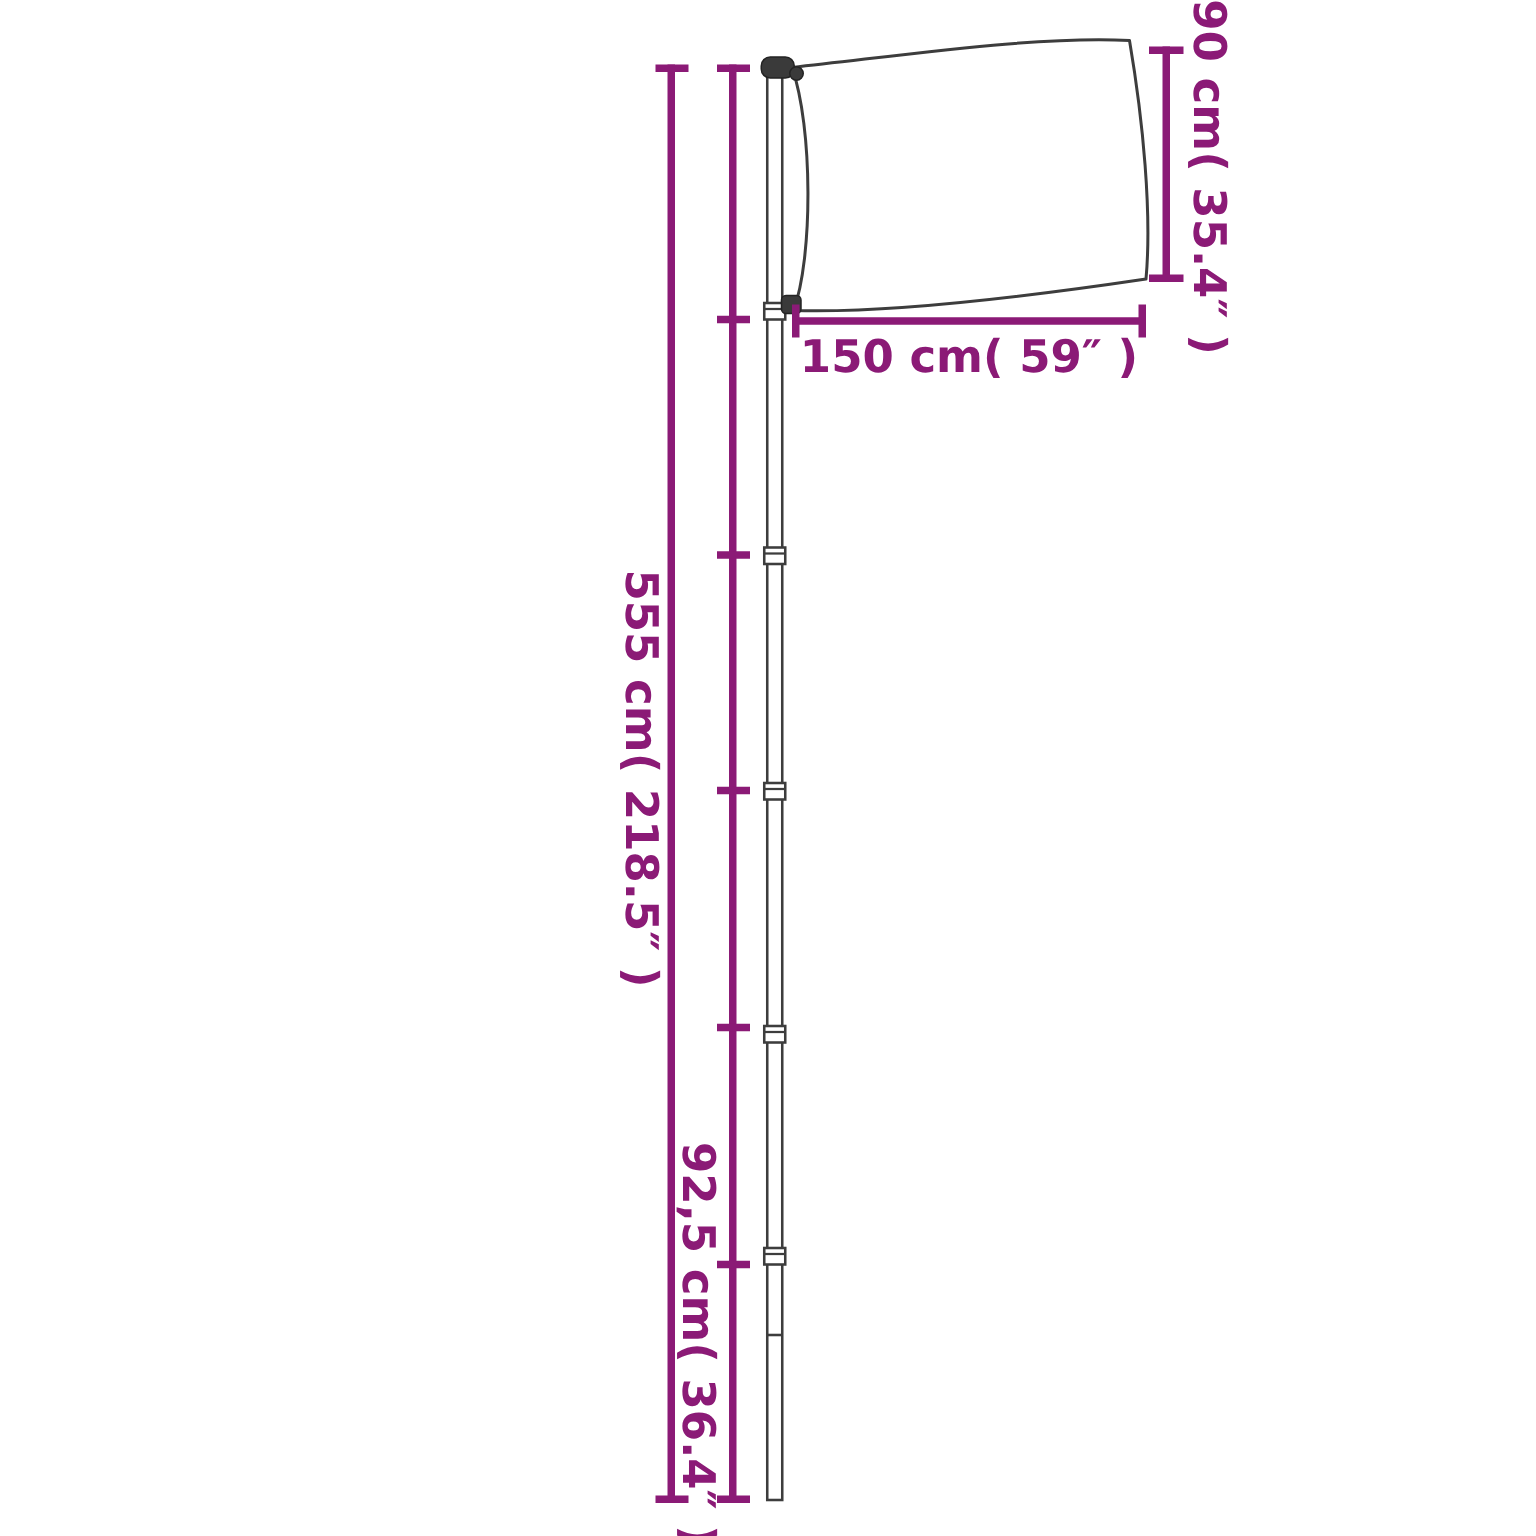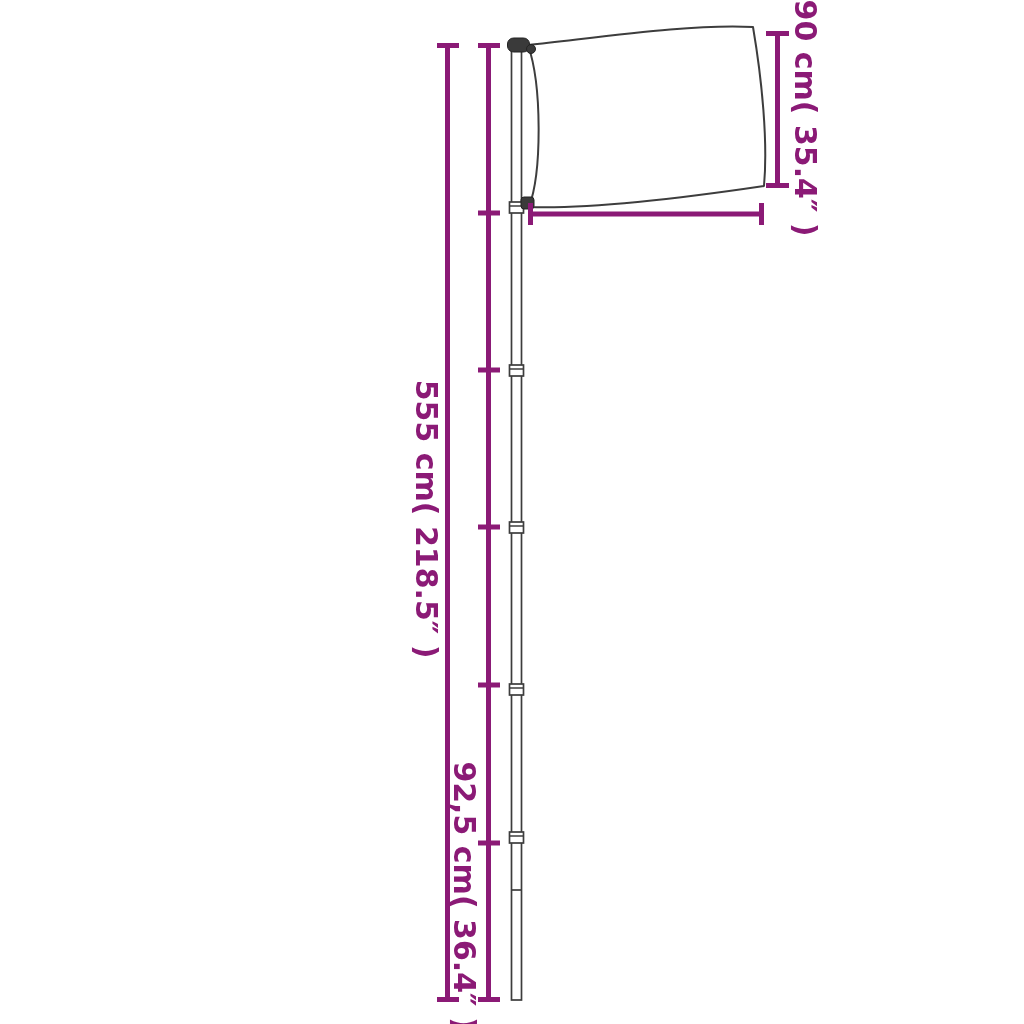--- a/index.html
+++ b/index.html
@@ -96,17 +96,18 @@
 
     <g>
       <line class="dim" x1="528" y1="214" x2="764" y2="214"></line>
       <line class="dim" x1="530.5" y1="203" x2="530.5" y2="225"></line>
       <line class="dim" x1="761.5" y1="203" x2="761.5" y2="225"></line>
     </g>
   </svg>
 
   <div class="dim-label rot" style="left:805px; top:118px;">90 cm( 35.4″ )</div>
 
+  <div class="dim-label" style="left:646px; top:239px;">150 cm( 59″ )</div>
 
   <div class="dim-label rot" style="left:426px; top:519px;">555 cm( 218.5″ )</div>
 
   <div class="dim-label rot" style="left:464px; top:896px;">92,5 cm( 36.4″ )</div>
 </div>
 
 </body></html>

